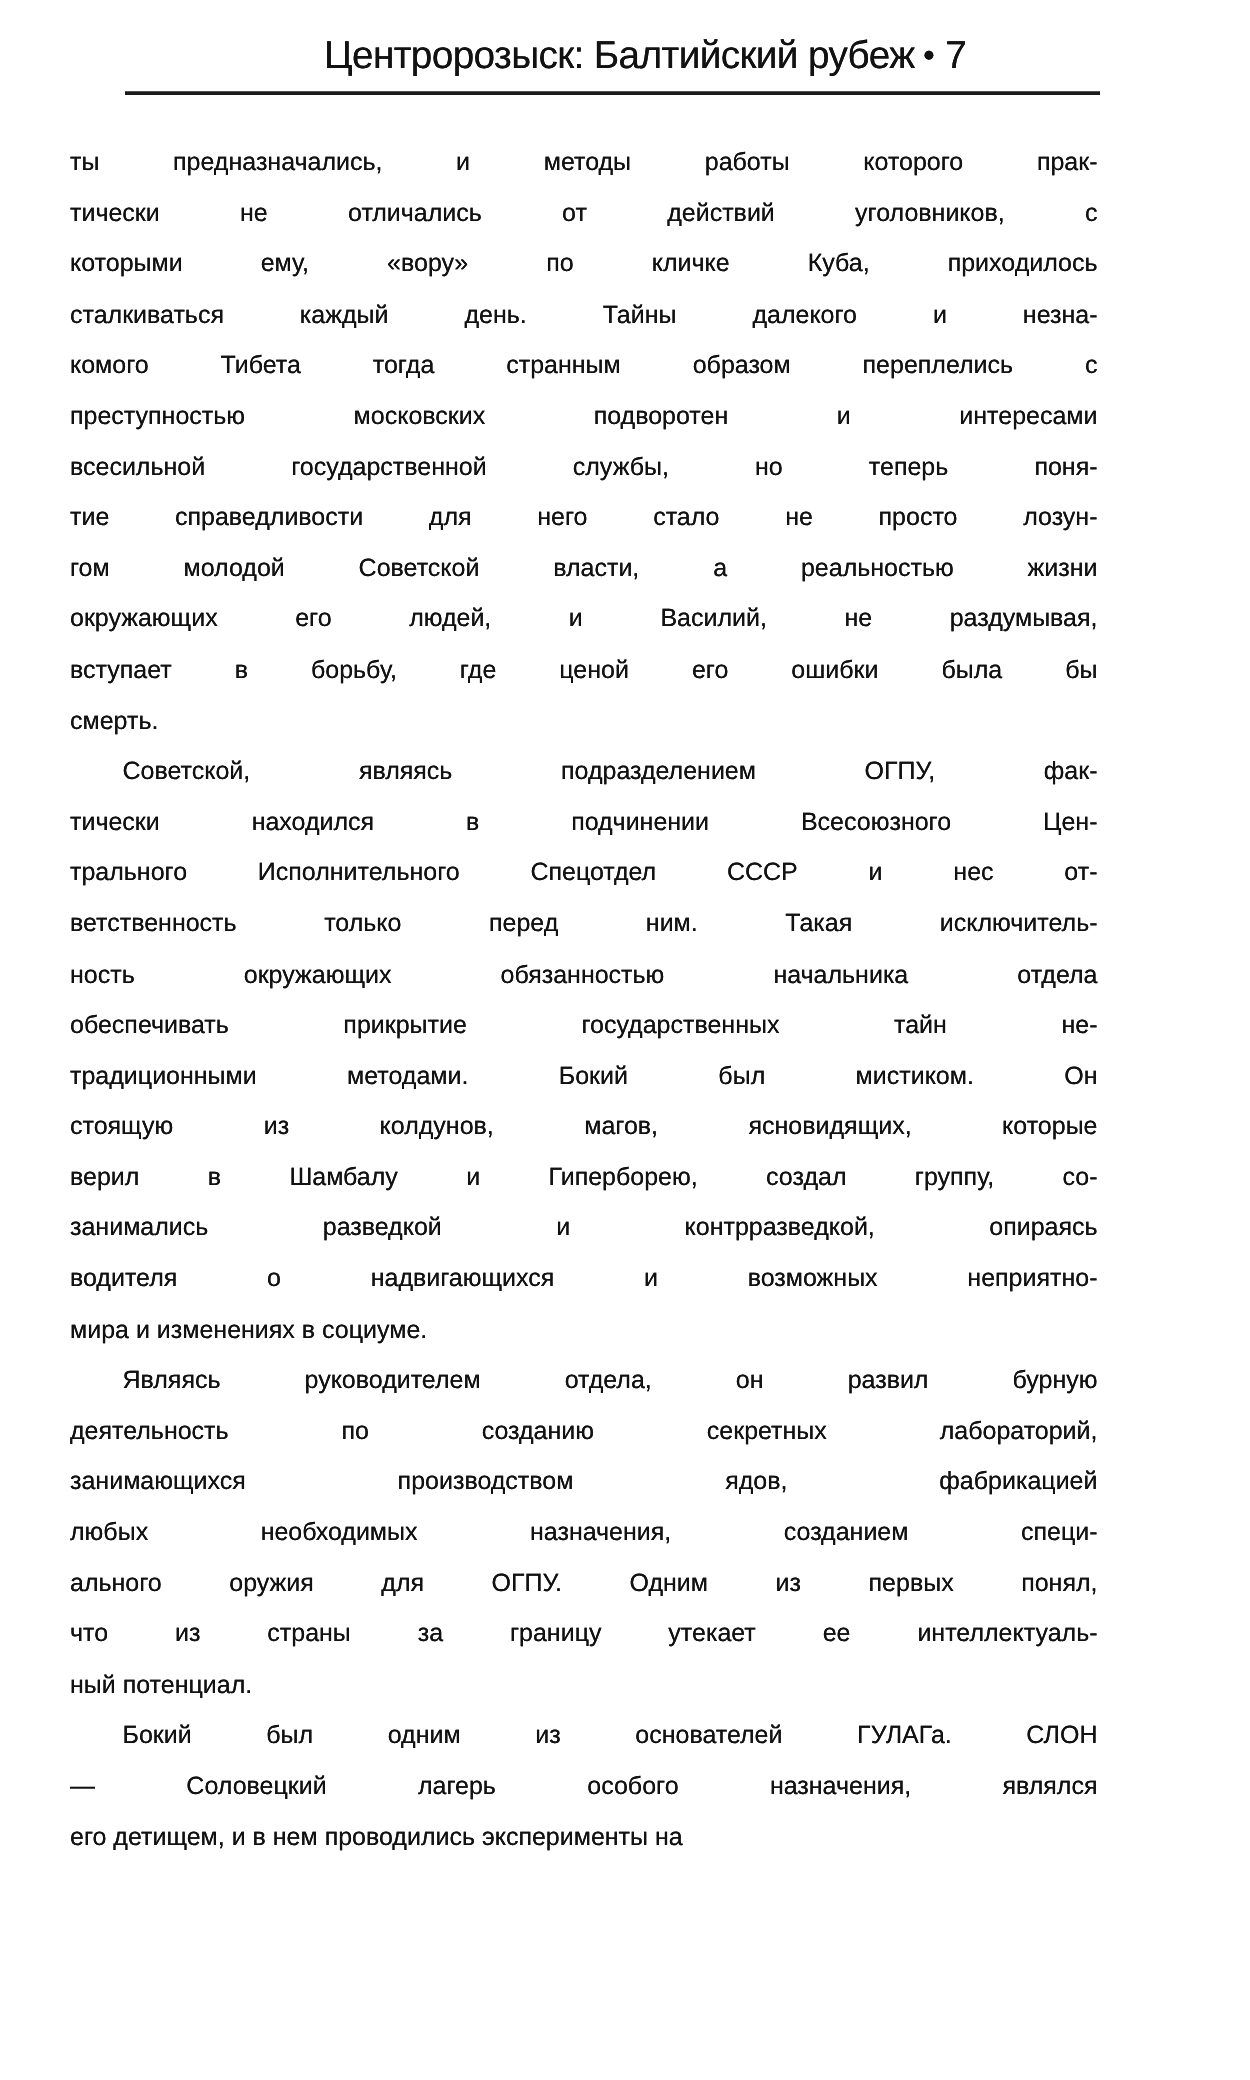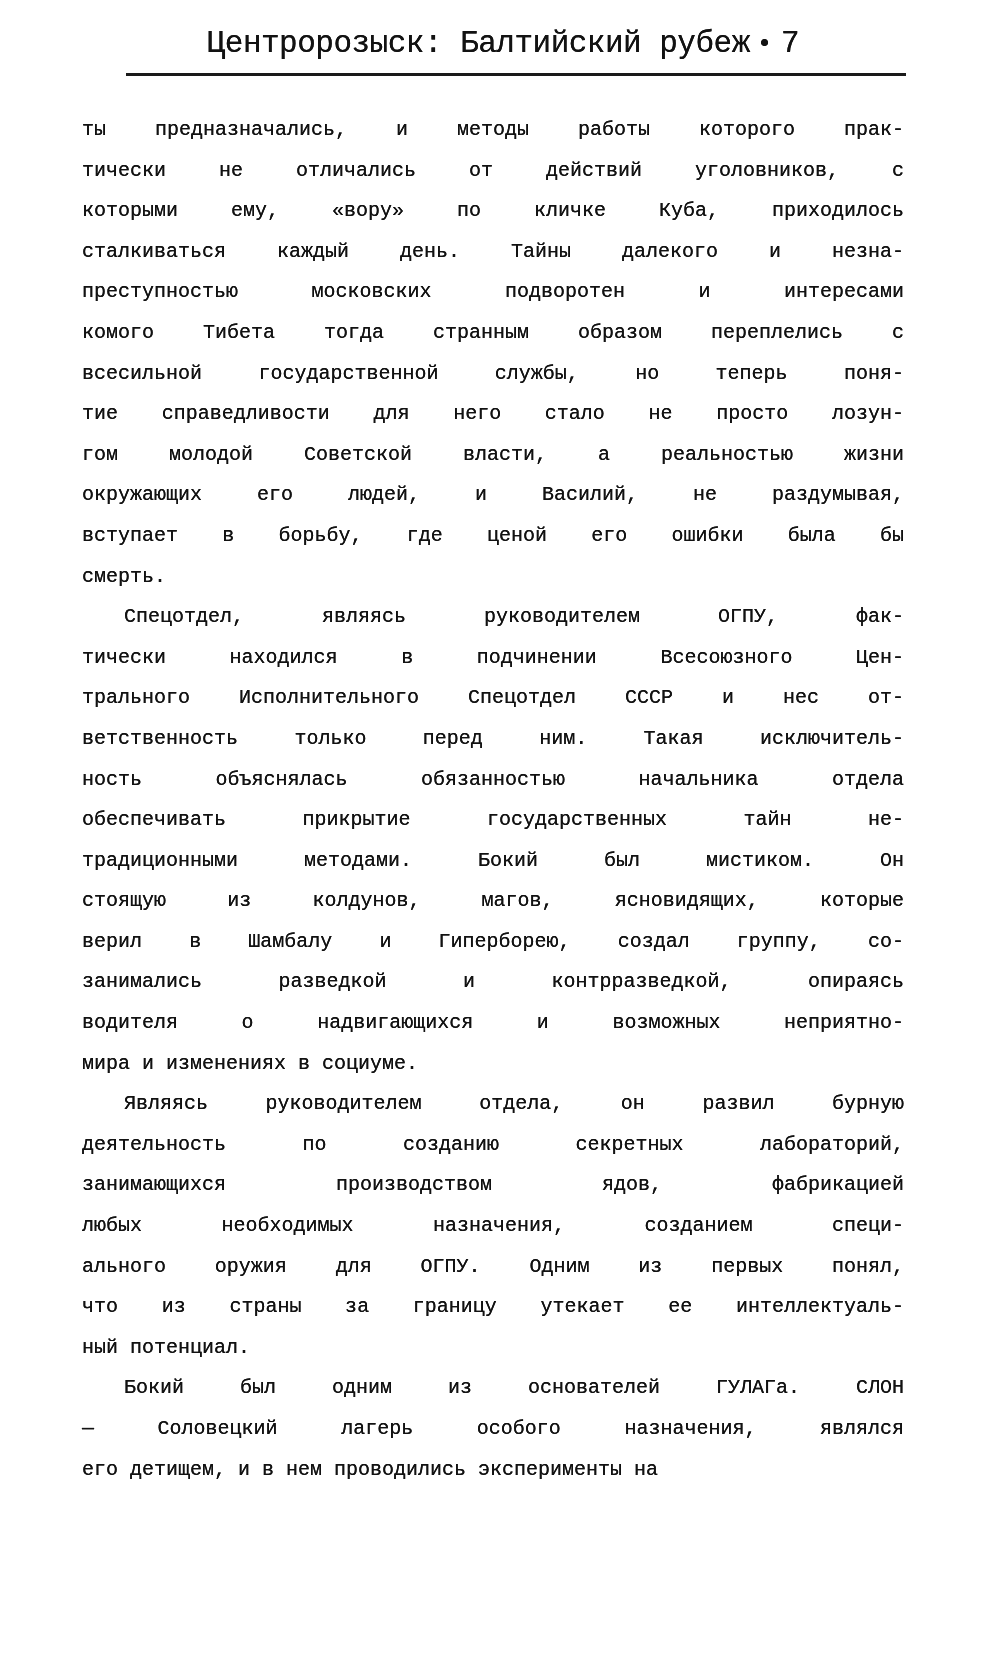--- a/index.html
+++ b/index.html
@@ -6,23 +6,22 @@
     margin: 0;
     padding: 0;
     background: #ffffff;
   }
   .page {
     position: relative;
     width: 908px;
     height: 1664px;
     background: #ffffff;
     color: #121212;
-    font-family: Liberation Mono, monospace;
+    font-family: Liberation Sans, sans-serif;
     overflow: hidden;
-    margin-left: 26px;
   }
   .running-header {
     position: absolute;
     top: 26px;
     left: 0;
     right: 135px;
     text-align: right;
     font-size: 31px;
     letter-spacing: -0.5px;
     white-space: nowrap;
@@ -69,33 +68,33 @@
 <div class="page" style="background: rgb(255, 255, 255); color: rgb(18, 18, 18);">
   <div class="running-header">
     <span>Центророзыск: Балтийский рубеж</span><span class="bullet">•</span><span>7</span>
   </div>
   <div class="header-rule"></div>
   <div class="text-block">
       <div class="line">ты предназначались, и методы работы которого прак-</div>
       <div class="line">тически не отличались от действий уголовников, с</div>
       <div class="line">которыми ему, «вору» по кличке Куба, приходилось</div>
       <div class="line">сталкиваться каждый день. Тайны далекого и незна-</div>
+      <div class="line">комого Тибета тогда странным образом переплелись с</div>
       <div class="line">преступностью московских подворотен и интересами</div>
-      <div class="line">комого Тибета тогда странным образом переплелись с</div>
       <div class="line">всесильной государственной службы, но теперь поня-</div>
       <div class="line">тие справедливости для него стало не просто лозун-</div>
       <div class="line">гом молодой Советской власти, а реальностью жизни</div>
       <div class="line">окружающих его людей, и Василий, не раздумывая,</div>
       <div class="line">вступает в борьбу, где ценой его ошибки была бы</div>
       <div class="line last">смерть.</div>
-      <div class="line indent">Спецотдел, являясь руководителем ОГПУ, фак-</div>
+      <div class="line indent">Советской, являясь подразделением ОГПУ, фак-</div>
       <div class="line">тически находился в подчинении Всесоюзного Цен-</div>
       <div class="line">трального Исполнительного Спецотдел СССР и нес от-</div>
       <div class="line">ветственность только перед ним. Такая исключитель-</div>
-      <div class="line">ность объяснялась обязанностью начальника отдела</div>
+      <div class="line">ность окружающих обязанностью начальника отдела</div>
       <div class="line">обеспечивать прикрытие государственных тайн не-</div>
       <div class="line">традиционными методами. Бокий был мистиком. Он</div>
       <div class="line">стоящую из колдунов, магов, ясновидящих, которые</div>
       <div class="line">верил в Шамбалу и Гиперборею, создал группу, со-</div>
       <div class="line">занимались разведкой и контрразведкой, опираясь</div>
       <div class="line">водителя о надвигающихся и возможных неприятно-</div>
       <div class="line last">мира и изменениях в социуме.</div>
       <div class="line indent">Являясь руководителем отдела, он развил бурную</div>
       <div class="line">деятельность по созданию секретных лабораторий,</div>
       <div class="line">занимающихся производством ядов, фабрикацией</div>

